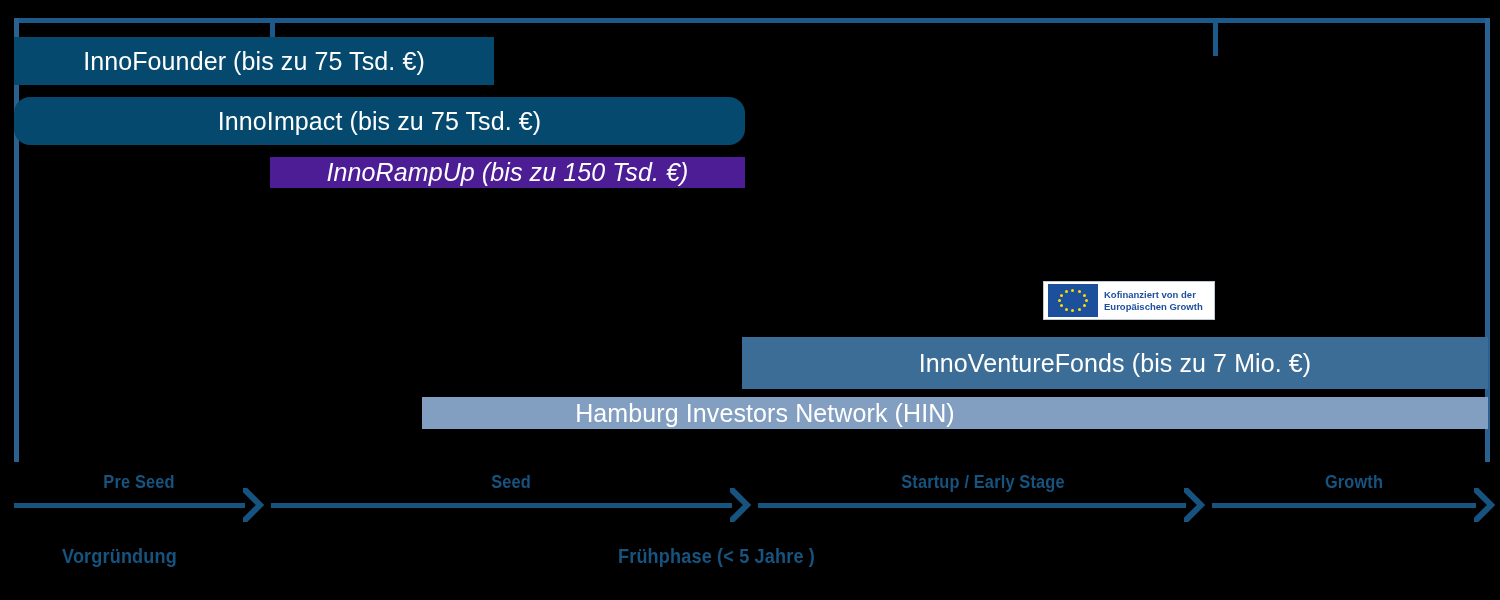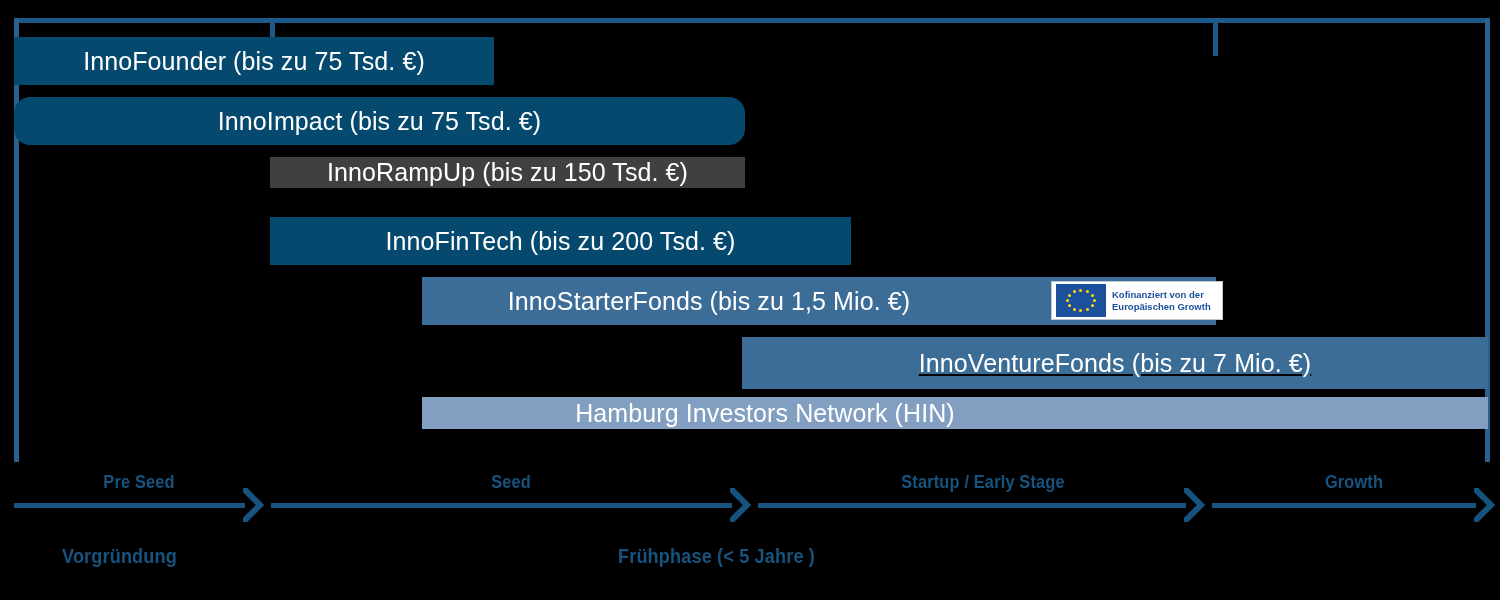--- a/index.html
+++ b/index.html
@@ -162,54 +162,48 @@
   <div class="bars-layer">
 
     <div class="bar" style="left:14px; top:37px; width:480px; height:48px; background:#06496E;">
       <span class="bar-label">InnoFounder (bis zu 75 Tsd. €)</span>
     </div>
 
     <div class="bar" style="left:14px; top:97px; width:731px; height:48px; background:#06496E;border-radius:16px;">
       <span class="bar-label">InnoImpact (bis zu 75 Tsd. €)</span>
     </div>
 
-    <div class="bar" style="left:270px; top:157px; width:475px; height:31px; background:#404040;">
+    <div class="bar" style="left:270px; top:157px; width:475px; height:31px; background:#4c1d95;font-style:italic;">
       <span class="bar-label">InnoRampUp (bis zu 150 Tsd. €)</span>
     </div>
 
-    <div class="bar" style="left:270px; top:217px; width:581px; height:48px; background:#06496E;">
-      <span class="bar-label">InnoFinTech (bis zu 200 Tsd. €)</span>
-    </div>
-
-    <div class="bar" style="left:422px; top:277px; width:794px; height:48px; background:#3C6D96;">
-      <span class="bar-label" style="position:relative; left:-110px;">InnoStarterFonds (bis zu 1,5 Mio. €)</span>
-    </div>
-
-    <div class="eu-badge" style="left:1043px; top:281px; width:172px; height:39px;margin-left:8px;">
+
+
+    <div class="eu-badge" style="left:1043px; top:281px; width:172px; height:39px;">
       <div class="eu-flag">
         <span class="star" style="left:23px; top:5px;"></span>
         <span class="star" style="left:29.5px; top:6px;"></span>
         <span class="star" style="left:34.5px; top:10px;"></span>
         <span class="star" style="left:36.5px; top:15px;"></span>
         <span class="star" style="left:34.5px; top:20px;"></span>
         <span class="star" style="left:29.5px; top:24px;"></span>
         <span class="star" style="left:23px; top:25px;"></span>
         <span class="star" style="left:16.5px; top:24px;"></span>
         <span class="star" style="left:11.5px; top:20px;"></span>
         <span class="star" style="left:9.5px; top:15px;"></span>
         <span class="star" style="left:11.5px; top:10px;"></span>
         <span class="star" style="left:16.5px; top:6px;"></span>
       </div>
       <div>
         <div class="eu-text">Kofinanziert von der</div>
         <div class="eu-text">Europäischen Growth</div>
       </div>
     </div>
 
-    <div class="bar" style="left:742px; top:337px; width:746px; height:52px; background:#3C6D96;text-decoration:underline;">
+    <div class="bar" style="left:742px; top:337px; width:746px; height:52px; background:#3C6D96;">
       <span class="bar-label">InnoVentureFonds (bis zu 7 Mio. €)</span>
     </div>
 
     <div class="bar" style="left:422px; top:397px; width:1066px; height:32px; background:#829FC1;">
       <span class="bar-label" style="position:relative; left:-190px;">Hamburg Investors Network (HIN)</span>
     </div>
 
   </div>
 
   <div class="stage-axis">

